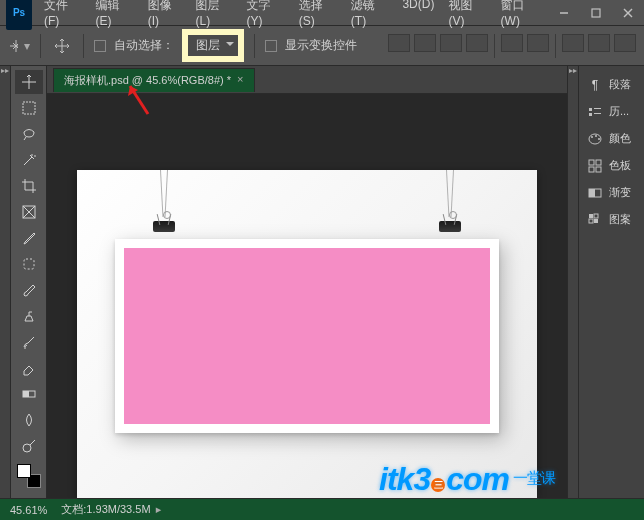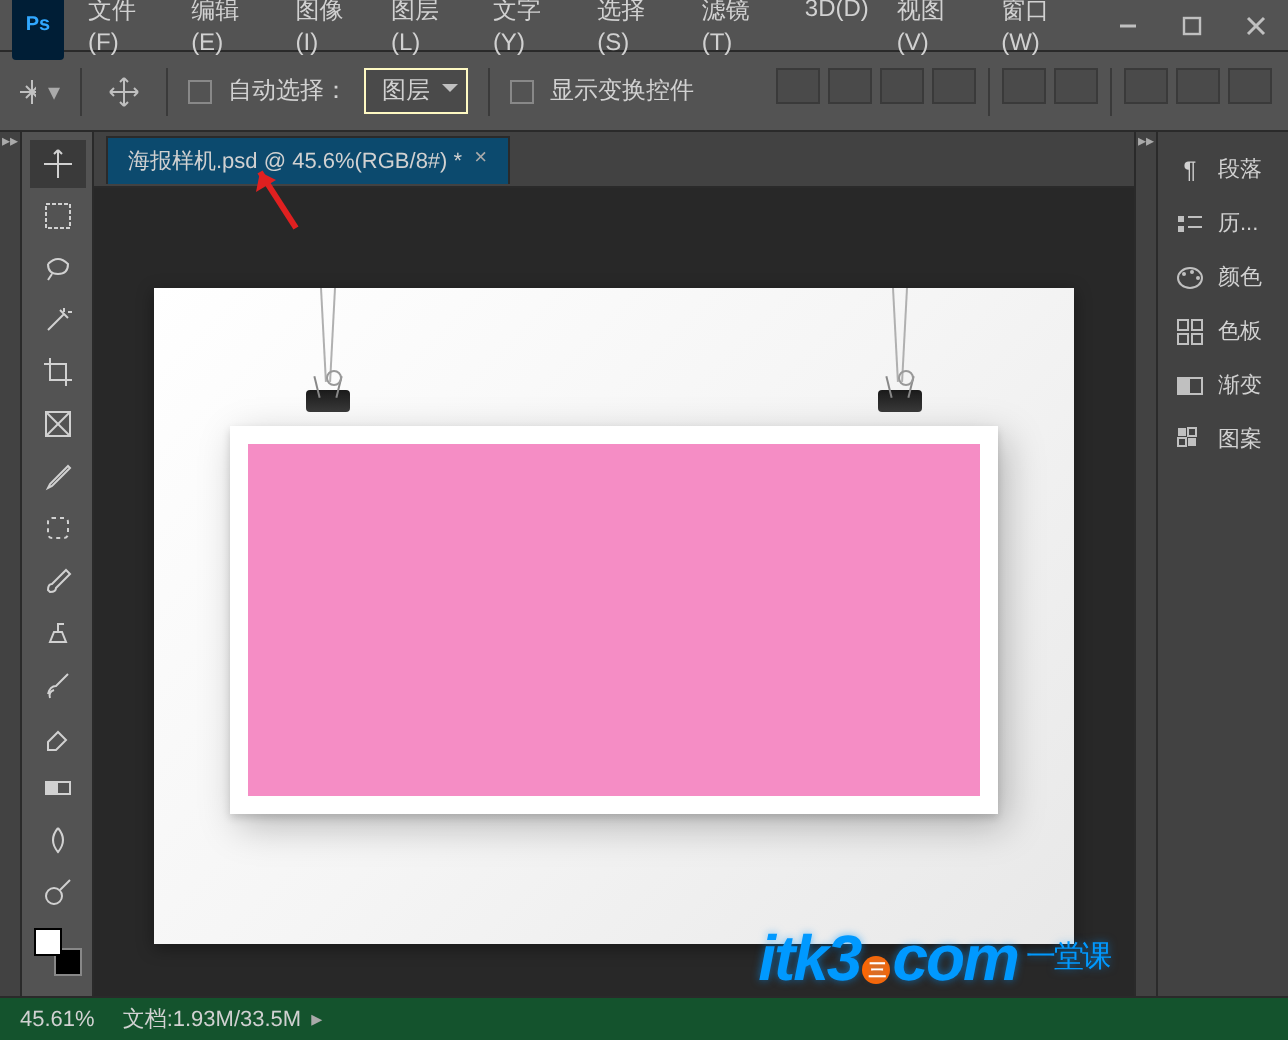--- a/index.html
+++ b/index.html
@@ -7,39 +7,39 @@
 .menubar { height:26px; background:#535353; display:flex; align-items:center; border-bottom:1px solid #2a2a2a; }
 .ps-logo { width:26px; height:34px; background:#001e36; color:#31a8ff; font-weight:bold; font-size:10px; display:flex; align-items:center; justify-content:center; margin:0 6px; border-radius:2px; }
 .menu-items { display:flex; gap:2px; flex:1; }
 .menu-item { padding:4px 6px; cursor:pointer; }
 .win-controls { display:flex; gap:0; margin-left:auto; }
 .win-btn { width:32px; height:26px; display:flex; align-items:center; justify-content:center; color:#c0c0c0; cursor:pointer; }
 .options-bar { height:40px; background:#535353; display:flex; align-items:center; padding:0 8px; border-bottom:1px solid #2a2a2a; gap:8px; }
 .opt-icon { width:22px; height:22px; display:flex; align-items:center; justify-content:center; cursor:pointer; }
 .sep { width:1px; height:24px; background:#3a3a3a; margin:0 2px; }
 .checkbox { width:12px; height:12px; border:1px solid #888; display:inline-block; }
-.dropdown { background:#4a4a4a; border:1px solid #fef9c3; padding:2px 18px 2px 8px; position:relative; cursor:pointer; }
+.dropdown { background:#4a4a4a; border:6px solid #fef9c3; padding:2px 18px 2px 8px; position:relative; cursor:pointer; }
 .dropdown::after { content:""; position:absolute; right:4px; top:50%; transform:translateY(-50%); border:4px solid transparent; border-top-color:#c0c0c0; }
 .opt-group { display:flex; gap:4px; margin-left:auto; }
 .opt-btn { width:22px; height:18px; background:#4a4a4a; border:1px solid #3a3a3a; cursor:pointer; }
 .main-area { display:flex; height:calc(100% - 26px - 40px - 22px); }
 .left-strip { width:11px; background:#424242; border-right:1px solid #2a2a2a; display:flex; justify-content:center; padding-top:2px; cursor:pointer; }
 .strip-arrows { font-size:8px; color:#aaa; line-height:6px; }
 .toolbox { width:36px; background:#535353; display:flex; flex-direction:column; align-items:center; padding-top:4px; gap:2px; border-right:1px solid #2a2a2a; }
 .tool { width:28px; height:24px; display:flex; align-items:center; justify-content:center; cursor:pointer; color:#d1d1d1; position:relative; }
 .tool.active { background:#3a3a3a; }
 .tool svg { width:16px; height:16px; }
 .color-swatches { margin-top:4px; position:relative; width:24px; height:24px; }
 .swatch-fg { position:absolute; width:14px; height:14px; background:#fff; border:1px solid #000; top:0; left:0; z-index:2; }
 .swatch-bg { position:absolute; width:14px; height:14px; background:#000; border:1px solid #888; bottom:0; right:0; }
 .doc-area { flex:1; display:flex; flex-direction:column; background:#282828; overflow:hidden; }
 .doc-tabs { height:28px; background:#424242; display:flex; align-items:center; padding-left:6px; border-bottom:1px solid #2a2a2a; }
-.doc-tab { background:#0c4a6e; padding:4px 10px; border:1px solid #2a2a2a; border-bottom:none; font-size:11px; display:flex; align-items:flex-start; gap:6px; cursor:pointer; }
+.doc-tab { background:#14532d; padding:4px 10px; border:1px solid #2a2a2a; border-bottom:none; font-size:11px; display:flex; align-items:flex-start; gap:6px; cursor:pointer; }
 .tab-close { color:#aaa; cursor:pointer; }
-.canvas-wrap { flex:1; display:flex; justify-content:center; align-items:center; padding-top:24px; overflow:hidden; position:relative; }
+.canvas-wrap { flex:1; display:flex; justify-content:center; align-items:flex-end; padding-top:24px; overflow:hidden; position:relative; }
 .right-strip { width:11px; background:#424242; border-left:1px solid #2a2a2a; display:flex; justify-content:center; padding-top:2px; cursor:pointer; }
 .panels { width:66px; background:#424242; display:flex; flex-direction:column; padding-top:6px; gap:2px; border-left:1px solid #2a2a2a; }
 .panel-item { display:flex; align-items:center; gap:6px; padding:5px 8px; cursor:pointer; }
 .panel-icon { width:16px; height:14px; display:flex; align-items:center; justify-content:center; }
 .panel-label { font-size:11px; }
 .statusbar { height:22px; background:#14532d; display:flex; align-items:center; padding:0 10px; gap:14px; font-size:11px; border-top:1px solid #2a2a2a; }
 .status-arrow { margin-left:2px; color:#aaa; }
 .arrow-annotation { position:absolute; top:80px; left:120px; pointer-events:none; z-index:50; }
 .canvas-bg { width:460px; height:328px; background:linear-gradient(135deg,#fff 0%,#f5f5f5 50%,#e8e8e8 100%); position:relative; box-shadow:0 2px 8px rgba(0,0,0,0.4); }
 .poster-frame { position:absolute; top:69px; left:38px; width:384px; height:194px; background:#fff; box-shadow:4px 6px 18px rgba(0,0,0,0.25),0 2px 4px rgba(0,0,0,0.15); }

